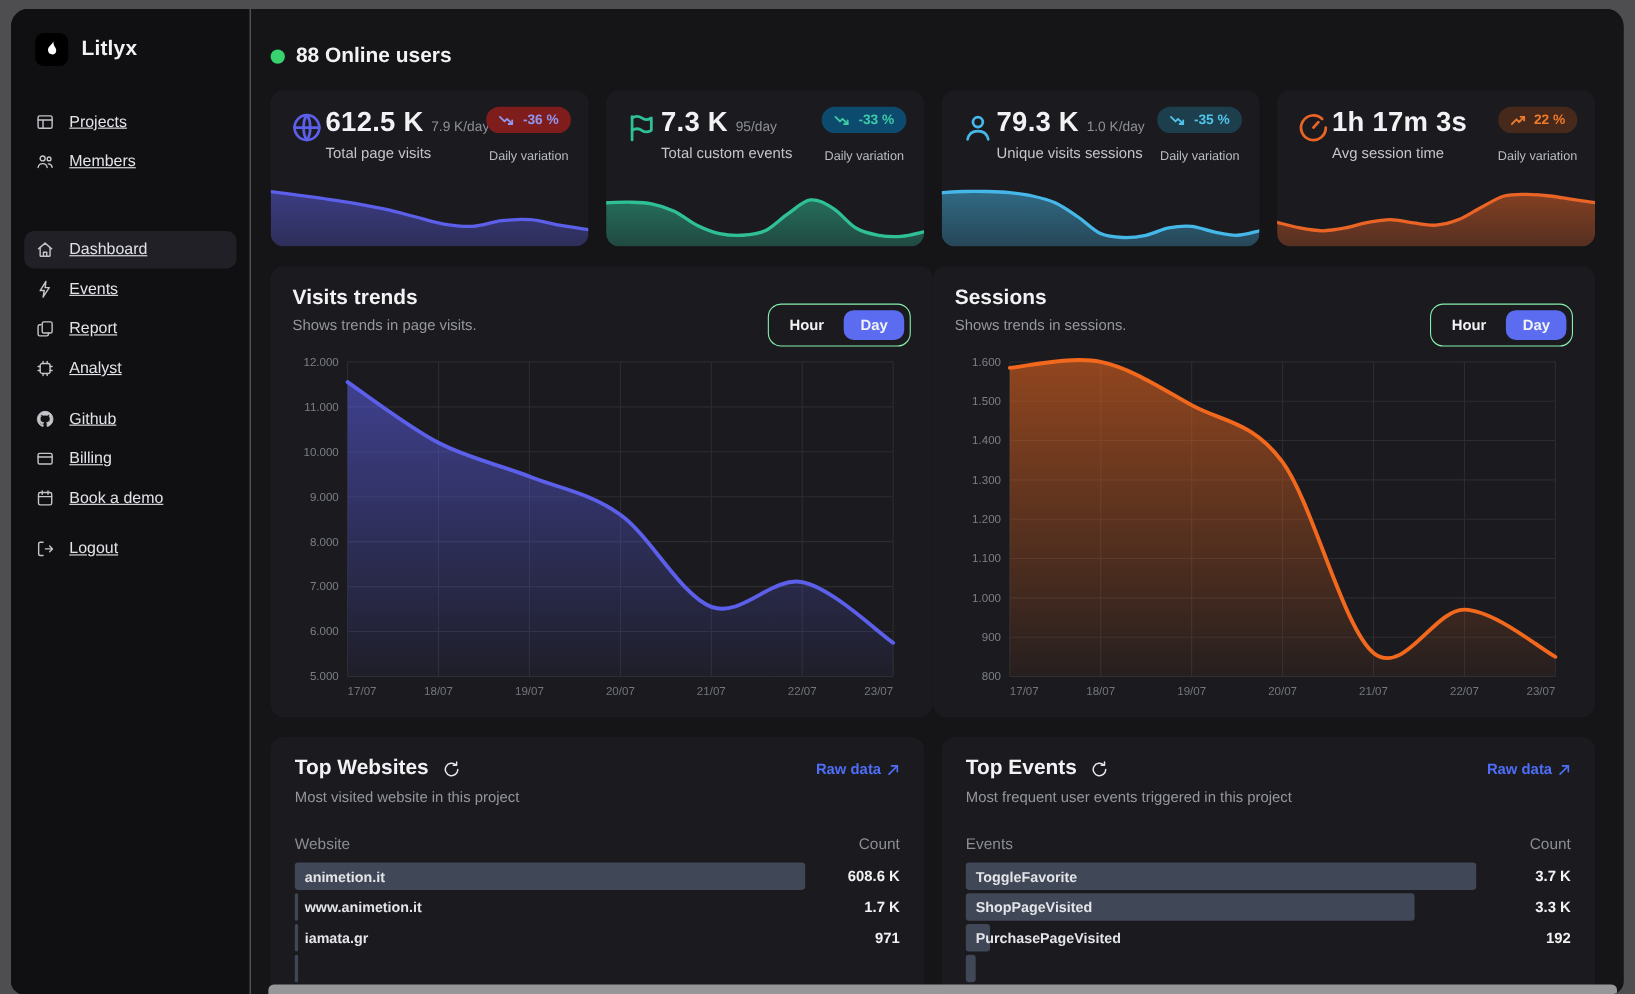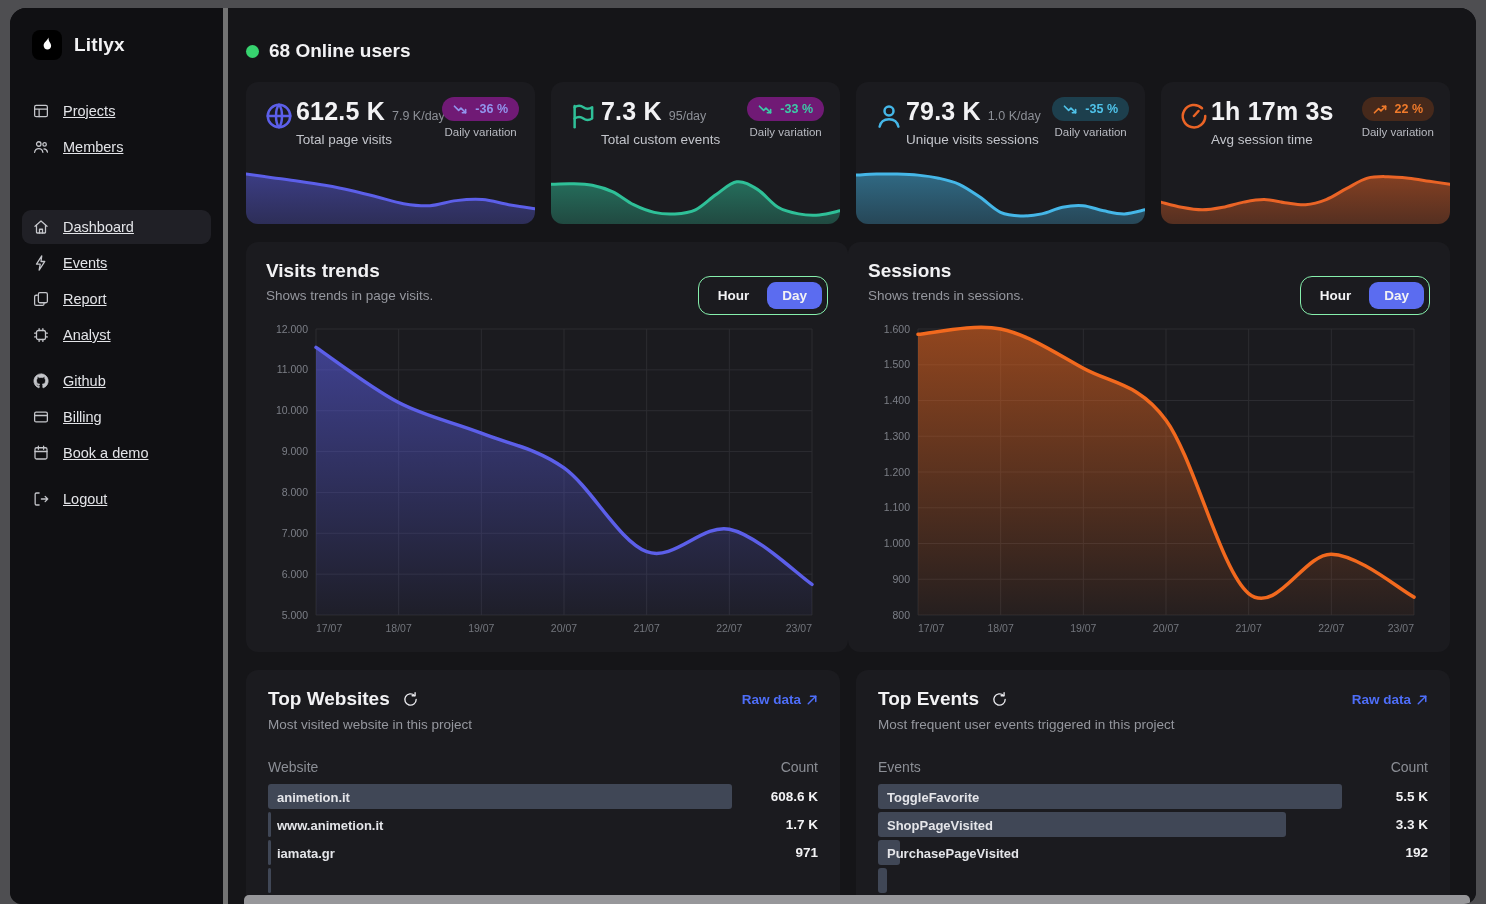--- a/index.html
+++ b/index.html
@@ -11,21 +11,21 @@
     overflow:hidden;
   }
   .frame {
     position:fixed; top:8px; left:10px; right:10px; bottom:0;
     background:#151518; border-radius:16px 16px 12px 12px;
     overflow:hidden; display:flex;
   }
   
   .sidebar {
     width:218px; background:#101013; flex:0 0 218px;
-    padding:22px 12px 0 12px; border-right:5px solid #737373;
+    padding:22px 12px 0 12px; border-right:1px solid #737373;
   }
   .brand { display:flex; align-items:center; gap:12px; padding-left:10px; margin-bottom:34px; }
   .brand-box { width:30px; height:30px; background:#000; border-radius:8px; display:flex; align-items:center; justify-content:center; }
   .brand-name { font-size:19px; font-weight:700; letter-spacing:.2px; }
   .side-item {
     display:flex; align-items:center; gap:13px; height:34px; padding:0 10px;
     border-radius:9px; font-size:14.5px; color:#e3e4e8; cursor:pointer; margin-bottom:2px;text-decoration:underline;
   }
   .side-item .icn { width:18px; height:18px; display:flex; align-items:center; justify-content:center; }
   .side-item svg { stroke:#c4c5ca; }
@@ -50,21 +50,21 @@
   .stat-value-row { display:flex; align-items:baseline; gap:7px; white-space:nowrap; }
   .stat-value { font-size:25px; font-weight:700; letter-spacing:.2px; }
   .stat-rate { font-size:12.5px; color:#8d9097; }
   .stat-label { font-size:13.5px; color:#c3c5cb; margin-top:6px; white-space:nowrap; }
   .stat-right { text-align:center; flex:0 0 auto; }
   .badge {
     display:inline-flex; align-items:center; gap:7px; padding:5px 11px;
     border-radius:12px; font-size:12.5px; font-weight:600;
   }
   .badge svg { stroke:currentColor; fill:none; stroke-width:1.8; stroke-linecap:round; stroke-linejoin:round; }
-  .badge-caption { font-size:11.5px; color:#b9bbc2; margin-top:5px; }
+  .badge-caption { font-size:11.5px; color:#b9bbc2; margin-top:15px; }
   .spark { position:absolute; left:0; right:0; bottom:0; height:60px; width:100%; display:block; }
   
   .charts { margin-top:18px; display:grid; grid-template-columns:1fr 1fr; }
   .chart-card { height:410px; background:#1b1b1f; border-radius:12px; padding:18px 20px; }
   .chart-head { display:flex; align-items:flex-start; justify-content:space-between; }
   .chart-title { font-size:19px; font-weight:700; }
   .chart-sub { font-size:13.5px; color:#95979e; margin-top:6px; }
   .seg {
     display:flex; align-items:center; gap:4px; border:1px solid #86efac;
     border-radius:12px; padding:5px; margin-top:16px;
@@ -216,42 +216,42 @@
           </svg>
         </span>
       <span>Logout</span>
     </div>
   </aside>
 
   <main class="main">
 
     <div class="online-row">
       <span class="online-dot"></span>
-      <span>68 Online users</span>
+      <span>88 Online users</span>
     </div>
 
     <div class="stats">
 
       <div class="stat-card" style="--accent: #5c5fe9;">
         <div class="stat-top">
           <span class="stat-icn">
               <svg width="30" height="30" viewBox="0 0 24 24">
                 <circle cx="12" cy="12" r="9"></circle>
                 <path d="M3 12h18M12 3c3.2 3.6 3.2 14.4 0 18M12 3c-3.2 3.6-3.2 14.4 0 18"></path>
               </svg>
             </span>
           <div class="stat-mid">
             <div class="stat-value-row">
               <span class="stat-value">612.5 K</span>
               <span class="stat-rate">7.9 K/day</span>
             </div>
             <div class="stat-label">Total page visits</div>
           </div>
           <div class="stat-right">
-            <span class="badge" style="background: #701a75; color: rgb(146, 149, 238); text-align: center;">
+            <span class="badge" style="background: #7f1d1d; color: rgb(146, 149, 238); text-align: center;">
               <svg width="15" height="13" viewBox="0 0 16 14">
                   <path d="M1.5 3.5l4.5 4.5 2.5-2.5 5 5"></path>
                   <path d="M10 10.5h3.5V7"></path>
                 </svg>
               <span>-36 %</span>
             </span>
             <div class="badge-caption">Daily variation</div>
           </div>
         </div>
         <svg class="spark" viewBox="0 0 289 60">
@@ -275,21 +275,21 @@
               </svg>
             </span>
           <div class="stat-mid">
             <div class="stat-value-row">
               <span class="stat-value">7.3 K</span>
               <span class="stat-rate">95/day</span>
             </div>
             <div class="stat-label">Total custom events</div>
           </div>
           <div class="stat-right">
-            <span class="badge" style="background: #701a75; color: rgb(60, 202, 167);">
+            <span class="badge" style="background: #0c4a6e; color: rgb(60, 202, 167);">
               <svg width="15" height="13" viewBox="0 0 16 14">
                   <path d="M1.5 3.5l4.5 4.5 2.5-2.5 5 5"></path>
                   <path d="M10 10.5h3.5V7"></path>
                 </svg>
               <span>-33 %</span>
             </span>
             <div class="badge-caption">Daily variation</div>
           </div>
         </div>
         <svg class="spark" viewBox="0 0 289 60">
@@ -576,21 +576,21 @@
         <div class="col-head">
           <span>Events</span>
           <span>Count</span>
         </div>
         <div class="t-rows">
           <div class="t-row">
             <div class="bar-cell">
                 <div class="bar" style="width: 100%;"></div>
                 <span class="bar-label">ToggleFavorite</span>
               </div>
-            <div class="count-cell">5.5 K</div>
+            <div class="count-cell">3.7 K</div>
           </div>
           <div class="t-row">
             <div class="bar-cell">
                 <div class="bar" style="width: 88%;"></div>
                 <span class="bar-label">ShopPageVisited</span>
               </div>
             <div class="count-cell">3.3 K</div>
           </div>
           <div class="t-row">
             <div class="bar-cell">

